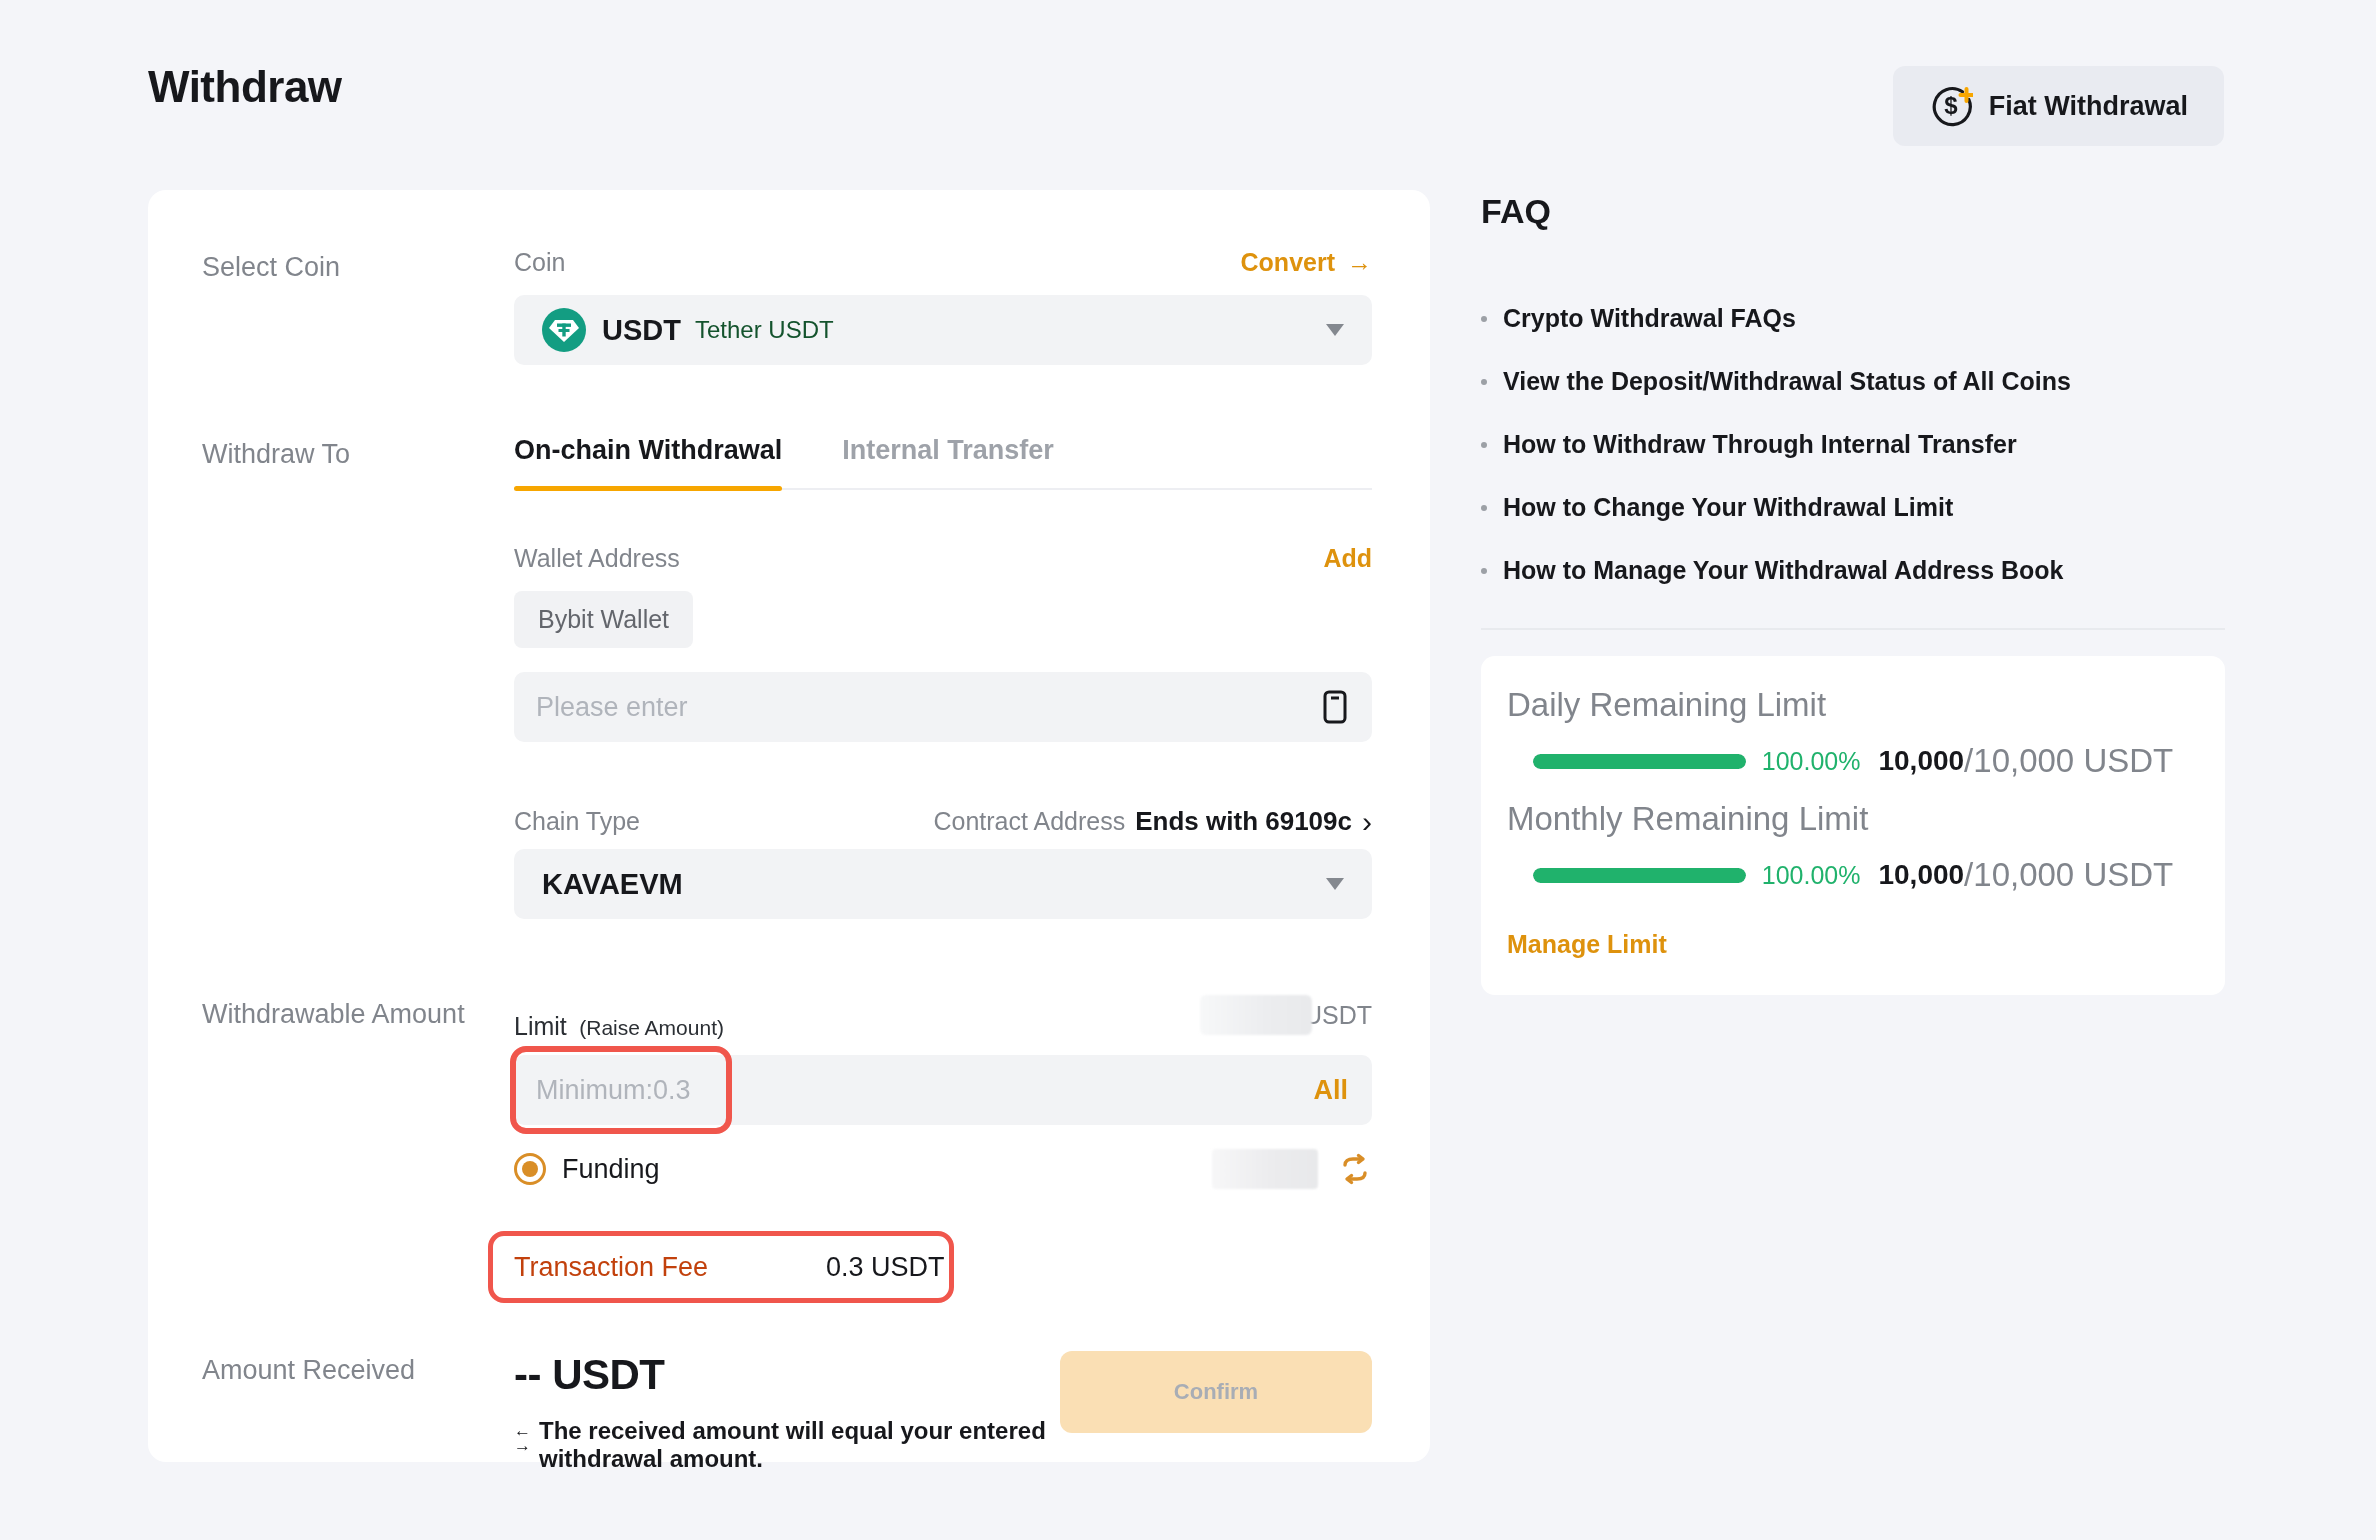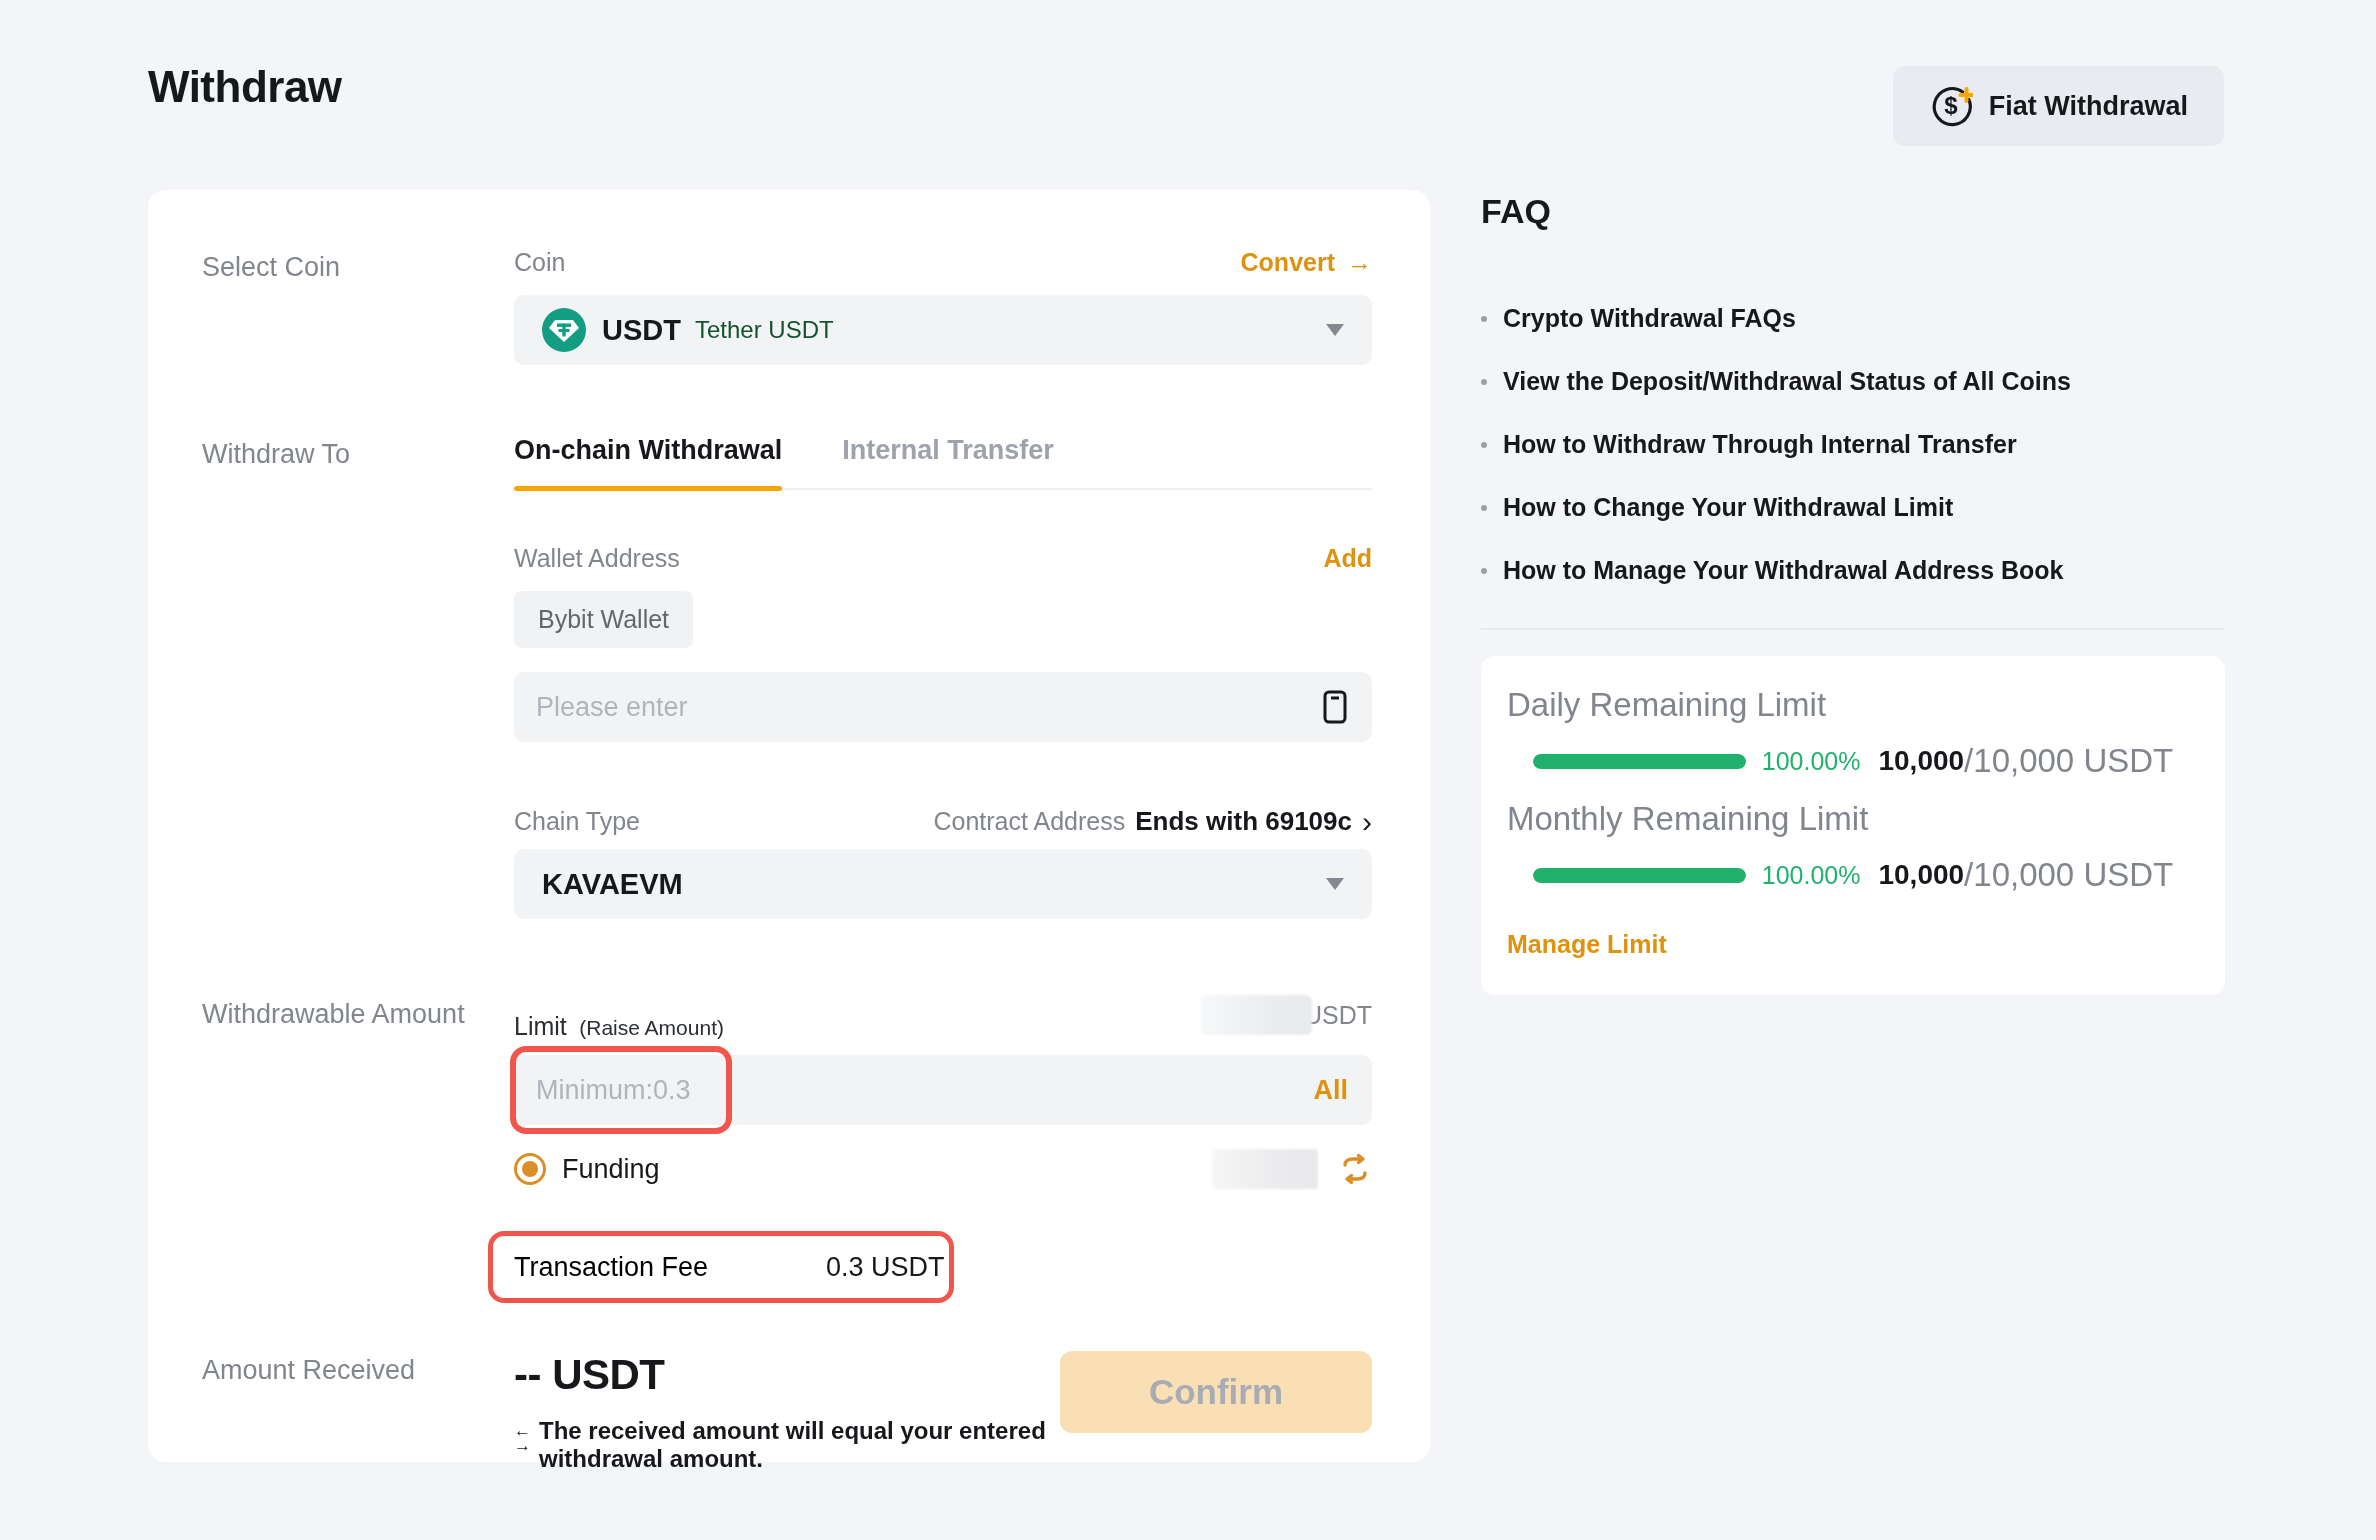--- a/index.html
+++ b/index.html
@@ -125,33 +125,33 @@
   }
 
   
   .fee-wrap { margin-top:40px; position:relative; height:72px; }
   .fee-box {
     position:absolute; left:-26px; top:0;
     width:466px; height:72px;
     border:5px solid #F0564C; border-radius:16px;
     display:flex; align-items:center; padding-left:21px;
   }
-  .fee-label { width:312px; font-size:27px; color:#000000; }
+  .fee-label { width:312px; font-size:27px; color:#c2410c; }
   .fee-value { font-size:27px; color:#17181C; }
 
   
   .received-row { margin-top:48px; display:flex; align-items:flex-start; }
   .received-val { font-size:42px; font-weight:800; letter-spacing:-0.5px; }
   .received-note { display:flex; gap:8px; margin-top:18px; width:540px; }
   .note-ic { display:flex; flex-direction:column; font-size:17px; line-height:0.9; color:#17181C; padding-top:6px; font-weight:700; }
   .note-text { font-size:24px; font-weight:700; line-height:1.15; color:#17181C; }
   .confirm-btn {
     margin-left:auto; width:312px; height:82px; flex:0 0 312px;
     background:#FADFB4; border:none; border-radius:12px;
-    font-size:35px; font-weight:700; color:#A8ADB5; cursor:not-allowed;
+    font-size:22px; font-weight:700; color:#A8ADB5; cursor:not-allowed;
     font-family:inherit;
   }
 
   
   .right-col { position:absolute; left:1481px; top:192px; width:744px; }
   .faq-title { font-size:34px; font-weight:800; }
   .faq-list { list-style:none; margin-top:56px; }
   .faq-item {
     display:flex; align-items:center; gap:16px;
     font-size:25px; font-weight:700; color:#17181C;

